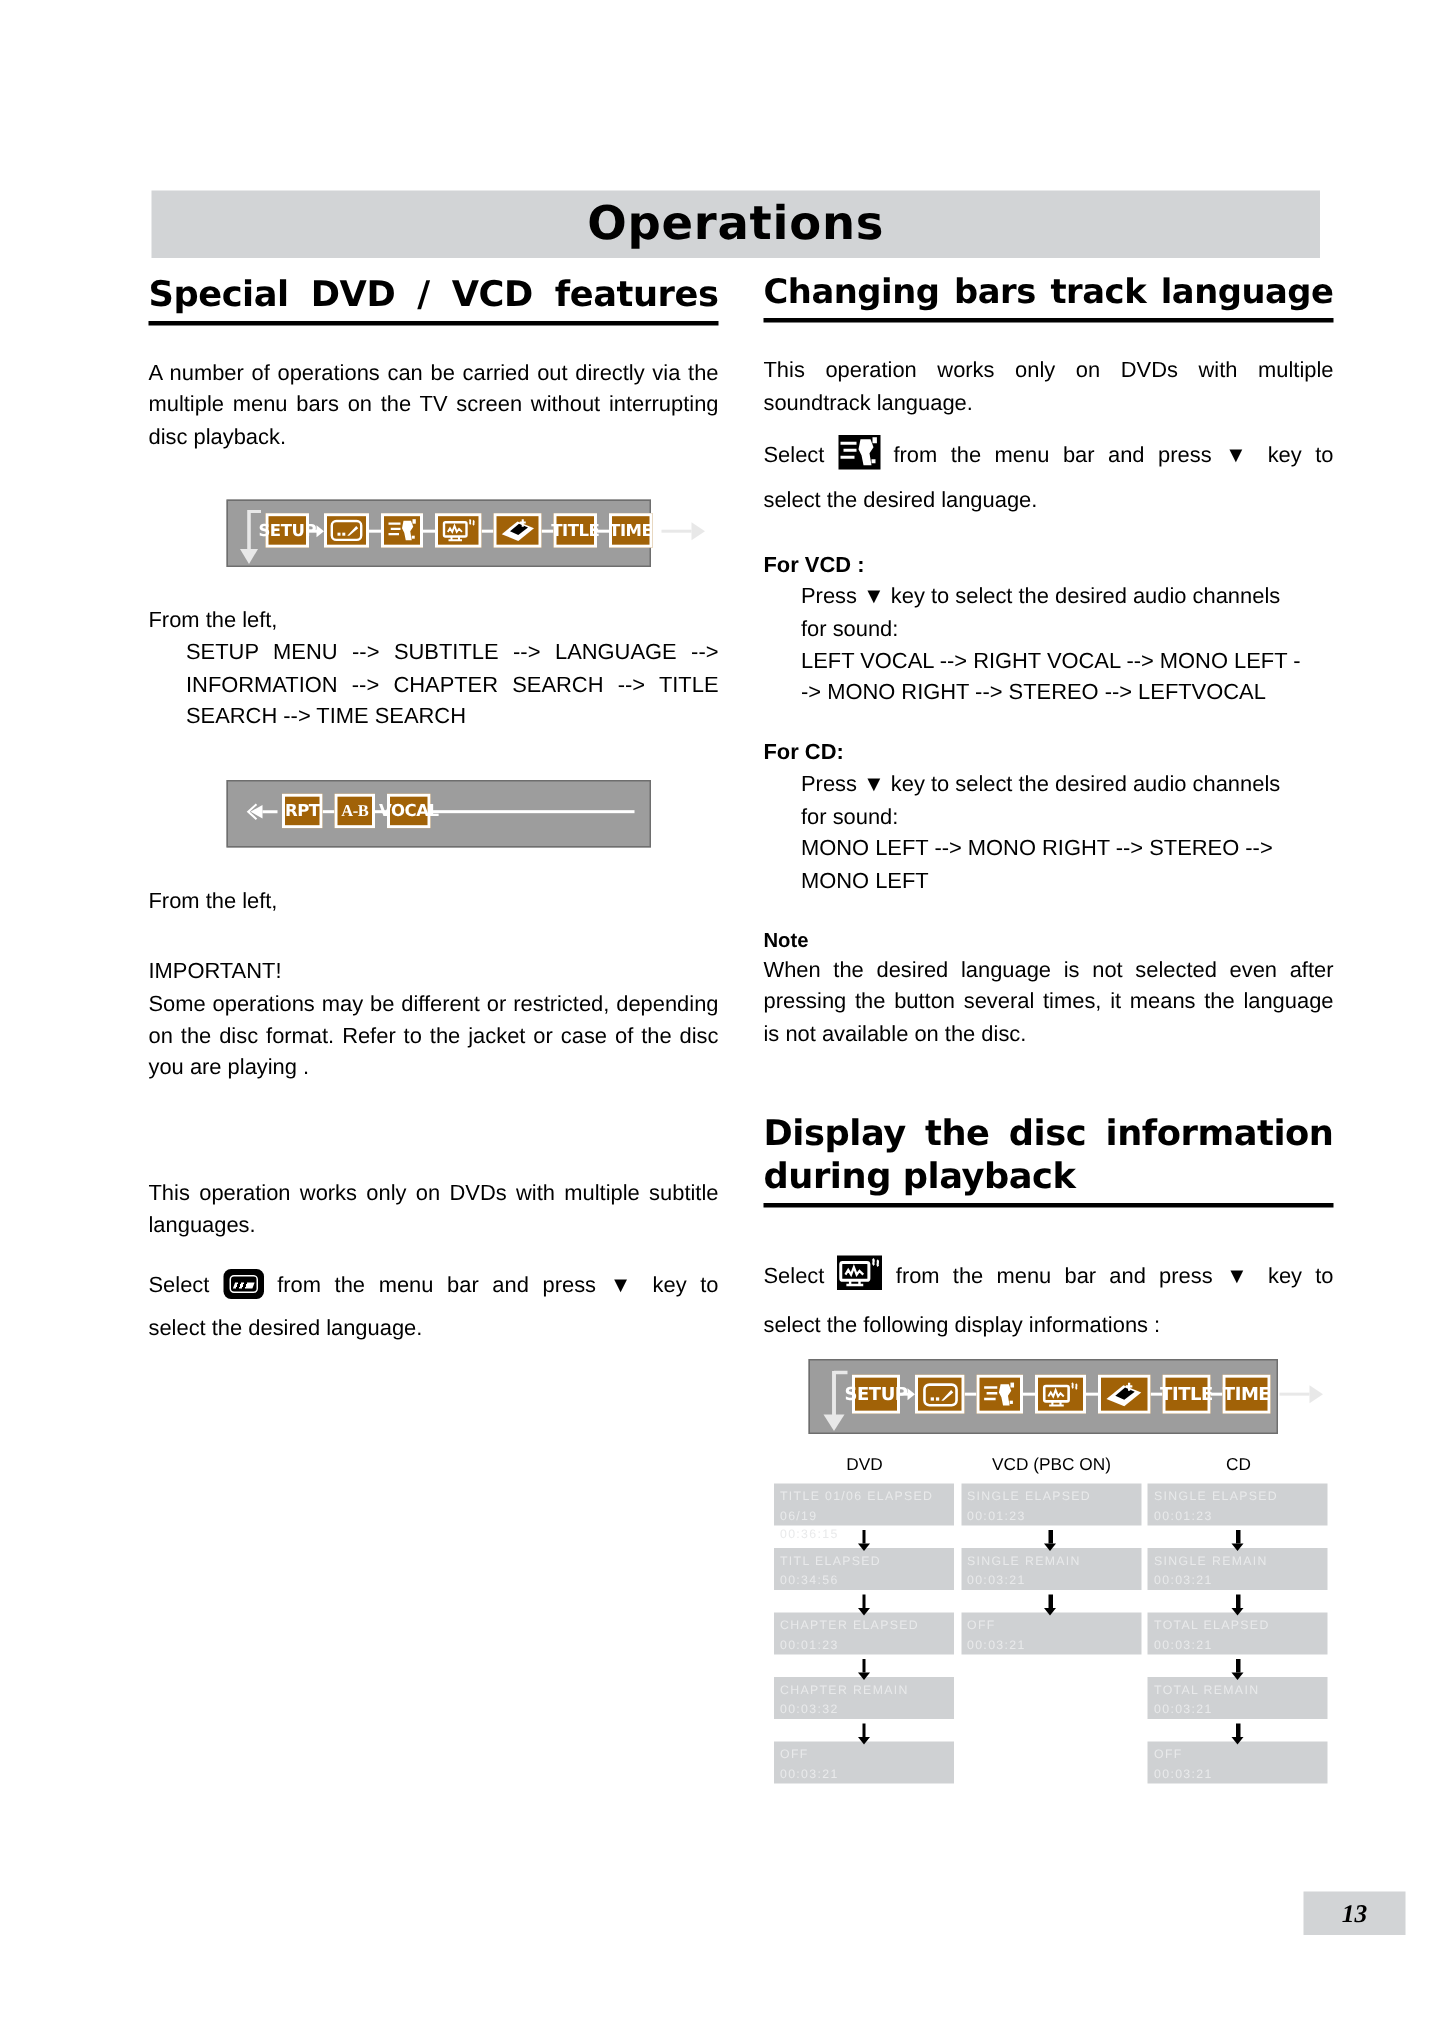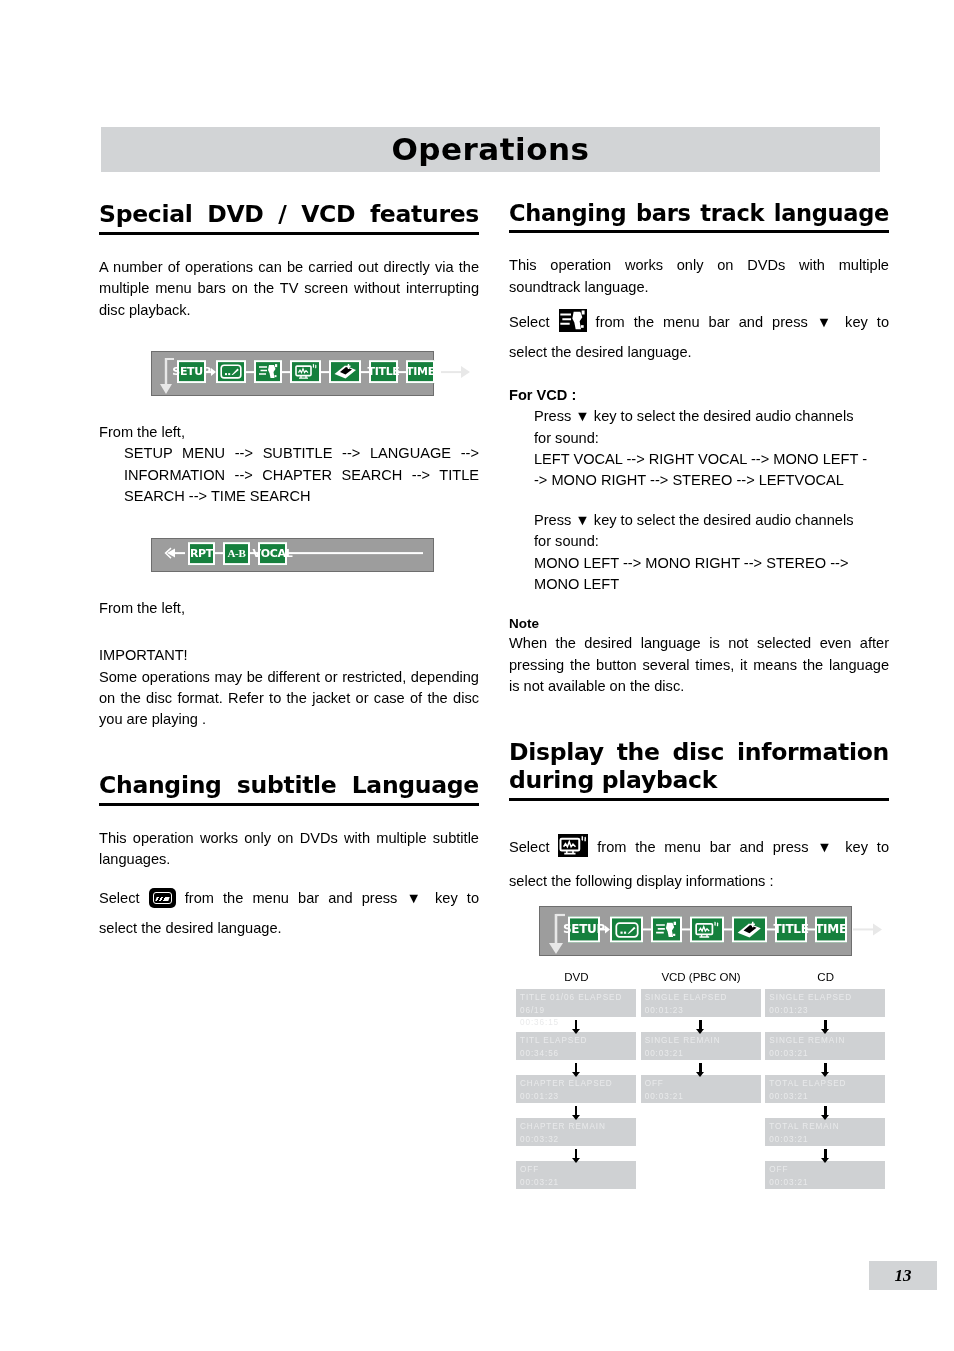--- a/index.html
+++ b/index.html
@@ -33,21 +33,21 @@
     text-align: center;
     font-size: 31px;
     font-weight: bold;
     letter-spacing: 0.5px;
     font-family: "DejaVu Sans", sans-serif;
   }
 
   
   .col {
     position: absolute;
-    top: 200px;
+    top: 182px;
     width: 380px;
   }
   .col-left  { left: 99px; }
   .col-right { left: 509px; }
 
   
   h2.sec {
     margin: 0;
     font-size: 23.5px;
     font-weight: bold;
@@ -130,21 +130,21 @@
   }
   .menubar .cells {
     position: absolute;
     top: 50%;
     transform: translateY(-56%);
     display: flex;
     align-items: center;
   }
   .mb-cell {
     position: relative;
-    background: #15803d;
+    background: #a16207;
     border: 2px solid #fff;
     box-sizing: border-box;
     display: flex;
     align-items: center;
     justify-content: center;
     height: 23px;
   }
   .mb-cell.txt {
     color: #fff;
     font-size: 11px;
@@ -332,21 +332,21 @@
     </div>
   </div>
 
   <div class="sp-26"></div>
 
   <p class="body nojust">From the left,</p>
   <p class="body indent">SETUP MENU --&gt; SUBTITLE --&gt; LANGUAGE --&gt; INFORMATION --&gt; CHAPTER SEARCH  --&gt; TITLE SEARCH --&gt; TIME SEARCH</p>
 
   <div class="sp-30"></div>
 
-  <div class="menubar" style="width:283px;height:34px;margin-left:52px;">
+  <div class="menubar" style="width:283px;height:45px;margin-left:52px;">
     <div class="cells" style="left:12px;right:10px;">
       <svg width="28" height="14" viewBox="0 0 28 14">
         <path d="M11 7 L21 7" stroke="#fff" stroke-width="2"></path>
         <path d="M3 7 L11 2.5 L11 11.5 Z" fill="#fff"></path>
         <path d="M7 2 L1.5 7 L7 12" stroke="#fff" stroke-width="1.4" fill="none"></path>
       </svg>
       <div class="mb-cell txt" style="width:27px;margin-left:-4px;">RPT</div>
       <div class="mb-link"></div>
       <div class="mb-cell txt" style="width:27px;font-family:Liberation Serif, serif;">A-B</div>
       <div class="mb-link"></div>
@@ -359,21 +359,20 @@
 
   <p class="body nojust">From the left,</p>
 
   <div class="sp-26"></div>
 
   <p class="body nojust">IMPORTANT!</p>
   <p class="body">Some operations may be different or restricted, depending on the disc format. Refer to the jacket or case of the disc you are playing .</p>
 
   <div class="sp-40"></div>
 
-  <h2 class="sec just">Changing subtitle Language</h2>
   <div class="sp-22"></div>
 
   <p class="body">This operation works only on DVDs with multiple subtitle languages.</p>
 
   <div class="sp-14"></div>
 
   <div class="selectline">
     <span>Select</span>
     <span class="icon-box ic-sub"></span>
     <span>from the menu bar and press ▼ key to</span>
@@ -408,20 +407,21 @@
   <div class="sp-18"></div>
 
   <p class="body nojust bold">For VCD :</p>
   <p class="body nojust indent">Press ▼ key to select the desired audio channels</p>
   <p class="body nojust indent">for sound:</p>
   <p class="body nojust indent">LEFT VOCAL --&gt; RIGHT VOCAL --&gt; MONO LEFT -</p>
   <p class="body nojust indent">-&gt; MONO RIGHT --&gt; STEREO --&gt; LEFTVOCAL</p>
 
   <div class="sp-18"></div>
 
+  <p class="body nojust bold">For CD:</p>
   <p class="body nojust indent">Press ▼ key to select the desired audio channels</p>
   <p class="body nojust indent">for sound:</p>
   <p class="body nojust indent">MONO LEFT --&gt;   MONO RIGHT --&gt; STEREO --&gt;</p>
   <p class="body nojust indent">MONO LEFT</p>
 
   <div class="sp-18"></div>
 
   <p class="body nojust bold" style="font-size:13.5px;">Note</p>
   <p class="body">When the desired language is not selected even after pressing the button several times, it means the language is not available on the disc.</p>
 

